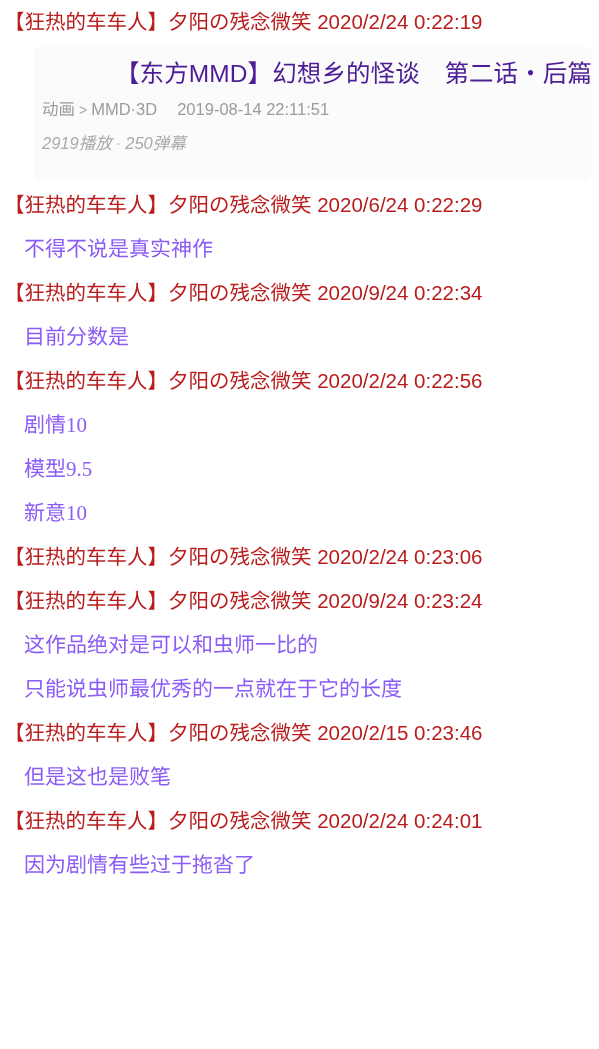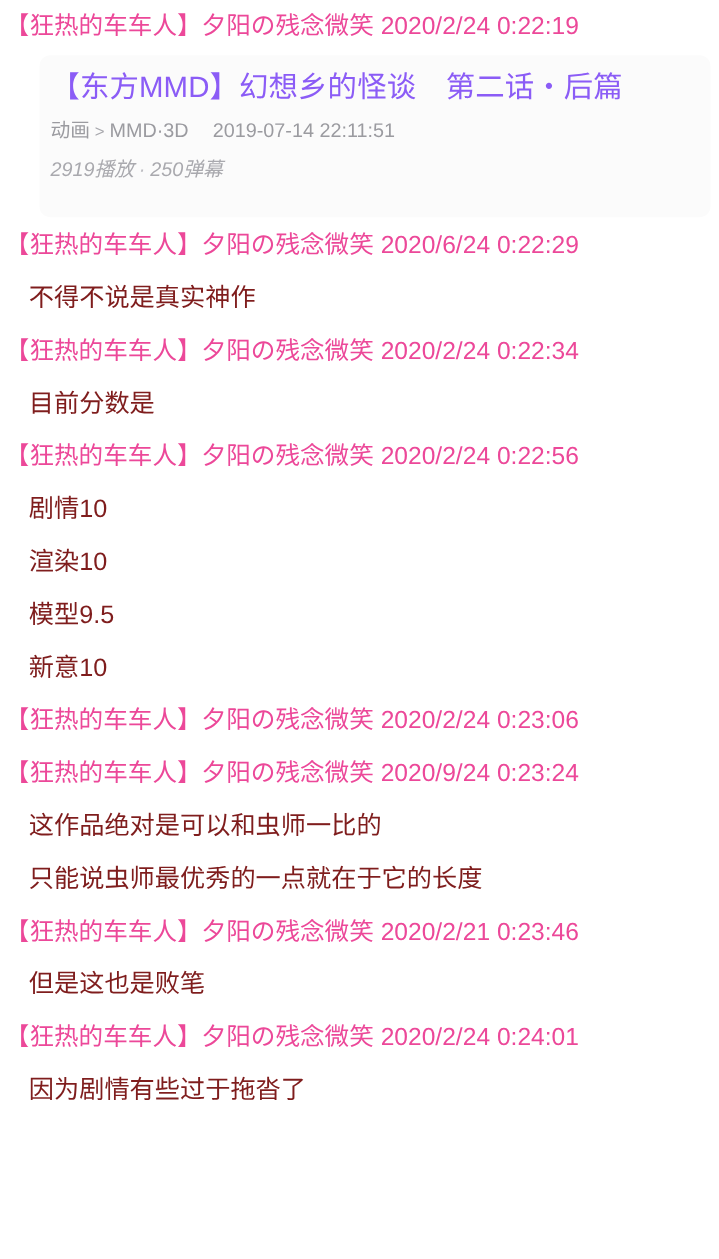--- a/index.html
+++ b/index.html
@@ -16,60 +16,62 @@
   }
 
   .chat-log {
     width: 599px;
     padding: 0;
     box-sizing: border-box;
   }
 
   
   .msg-header {
-    color: #ec4899;
+    color: #b91c1c;
     font-size: 20.5px;
     line-height: 44px;
     height: 44px;
     padding-left: 4px;
     white-space: nowrap;
     letter-spacing: 0px;
   }
 
   
   .msg-body {
-    color: #7f1d1d;
+    color: #8b5cf6;
     font-size: 21px;
     line-height: 44px;
     height: 44px;
     padding-left: 24px;
     white-space: nowrap;
+    font-family: Liberation Serif, serif;
   }
 
   
   .card-wrap {
     padding-left: 33px;
     padding-top: 2px;
     padding-bottom: 2px;
   }
   .video-card {
     width: 559px;
     height: 135px;
     box-sizing: border-box;
     background: #fbfbfb;
     border-radius: 9px;
     padding: 10px 0 0 9px;
     overflow: hidden;
   }
   .video-title {
-    color: #8b5cf6;
+    color: #4c1d95;
     font-size: 24.5px;
     line-height: 36px;
     white-space: nowrap;
     letter-spacing: 0.1px;
+    text-align: right;
   }
   .video-meta {
     color: #9b9ba0;
     font-size: 16.5px;
     line-height: 34px;
     white-space: nowrap;
   }
   .video-meta .sep-arrow {
     margin: 0 4px;
     font-size: 14px;
@@ -93,46 +95,45 @@
 </head>
 <body>
 
 <div class="chat-log">
 
   <div class="msg-header">【狂热的车车人】夕阳の残念微笑 2020/2/24 0:22:19</div>
   <div class="card-wrap">
     <div class="video-card">
       <div class="video-title">【东方MMD】幻想乡的怪谈　第二话・后篇</div>
       <div class="video-meta">
-        <span>动画</span><span class="sep-arrow">&gt;</span><span>MMD·3D</span><span class="meta-date">2019-07-14 22:11:51</span>
+        <span>动画</span><span class="sep-arrow">&gt;</span><span>MMD·3D</span><span class="meta-date">2019-08-14 22:11:51</span>
       </div>
       <div class="video-stats">
         <span>2919播放</span><span class="dot">·</span><span>250弹幕</span>
       </div>
     </div>
   </div>
 
   <div class="msg-header">【狂热的车车人】夕阳の残念微笑 2020/6/24 0:22:29</div>
   <div class="msg-body">不得不说是真实神作</div>
 
-  <div class="msg-header">【狂热的车车人】夕阳の残念微笑 2020/2/24 0:22:34</div>
+  <div class="msg-header">【狂热的车车人】夕阳の残念微笑 2020/9/24 0:22:34</div>
   <div class="msg-body">目前分数是</div>
 
   <div class="msg-header">【狂热的车车人】夕阳の残念微笑 2020/2/24 0:22:56</div>
   <div class="msg-body">剧情10</div>
-  <div class="msg-body">渲染10</div>
   <div class="msg-body">模型9.5</div>
   <div class="msg-body">新意10</div>
 
   <div class="msg-header">【狂热的车车人】夕阳の残念微笑 2020/2/24 0:23:06</div>
 
   <div class="msg-header">【狂热的车车人】夕阳の残念微笑 2020/9/24 0:23:24</div>
   <div class="msg-body">这作品绝对是可以和虫师一比的</div>
 
   <div class="msg-body">只能说虫师最优秀的一点就在于它的长度</div>
 
-  <div class="msg-header">【狂热的车车人】夕阳の残念微笑 2020/2/21 0:23:46</div>
+  <div class="msg-header">【狂热的车车人】夕阳の残念微笑 2020/2/15 0:23:46</div>
   <div class="msg-body">但是这也是败笔</div>
 
   <div class="msg-header">【狂热的车车人】夕阳の残念微笑 2020/2/24 0:24:01</div>
   <div class="msg-body">因为剧情有些过于拖沓了</div>
 
 </div>
 
 </body></html>

